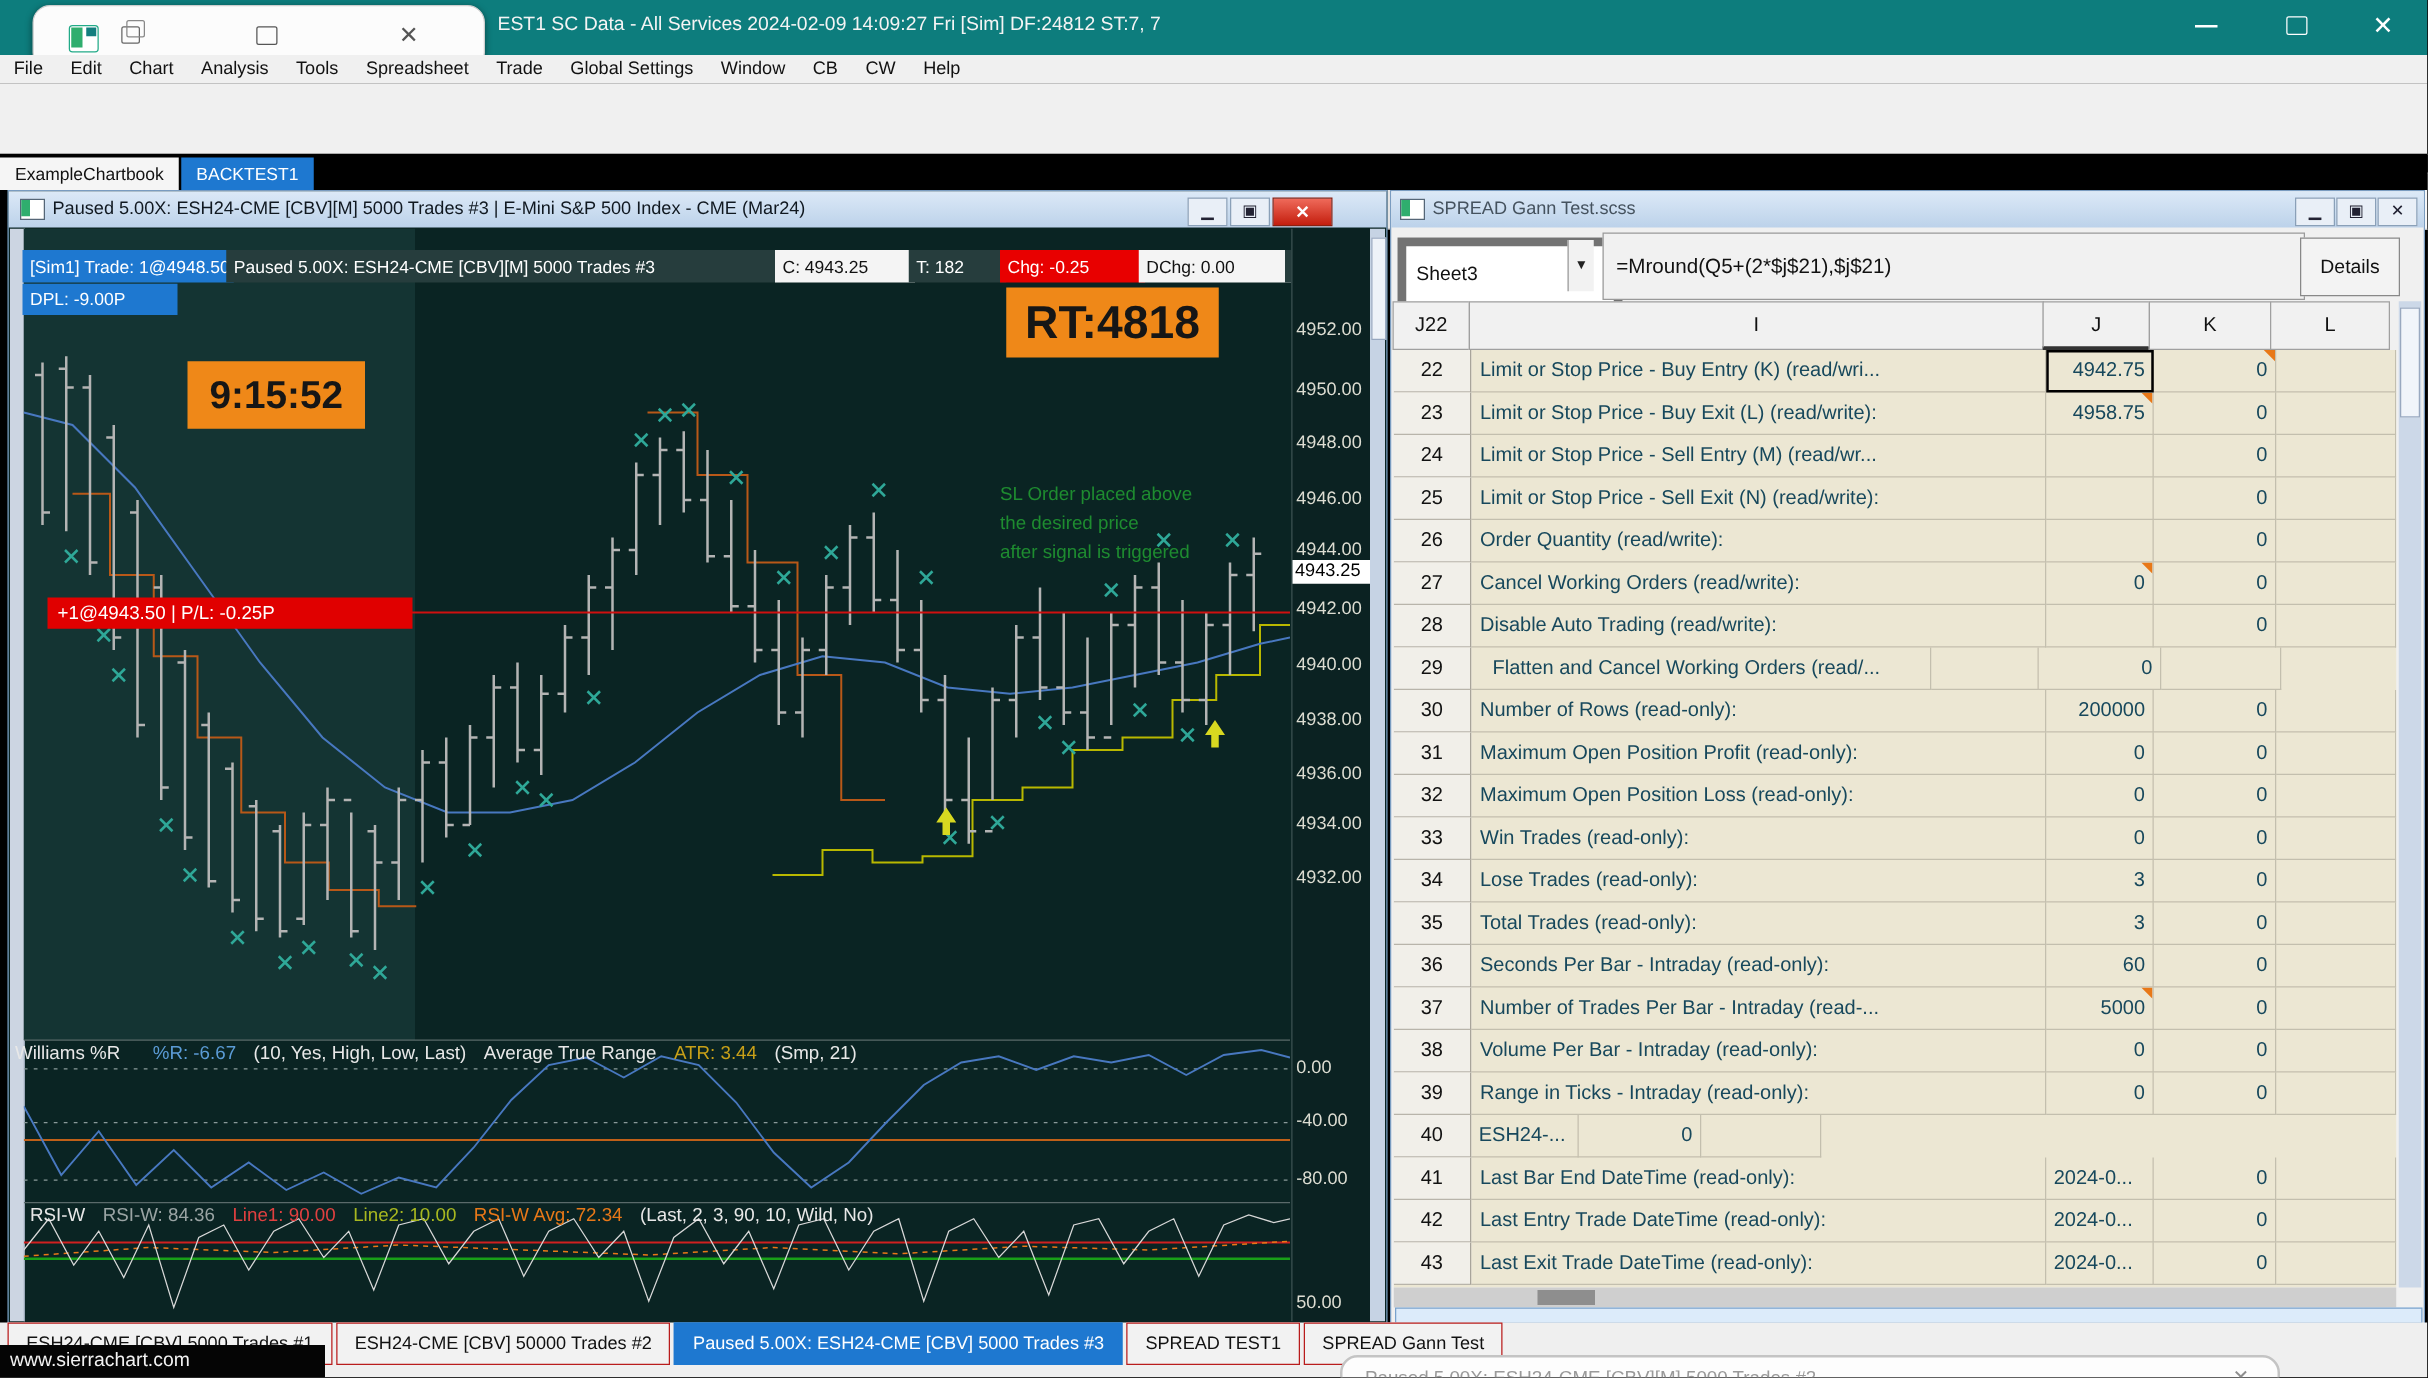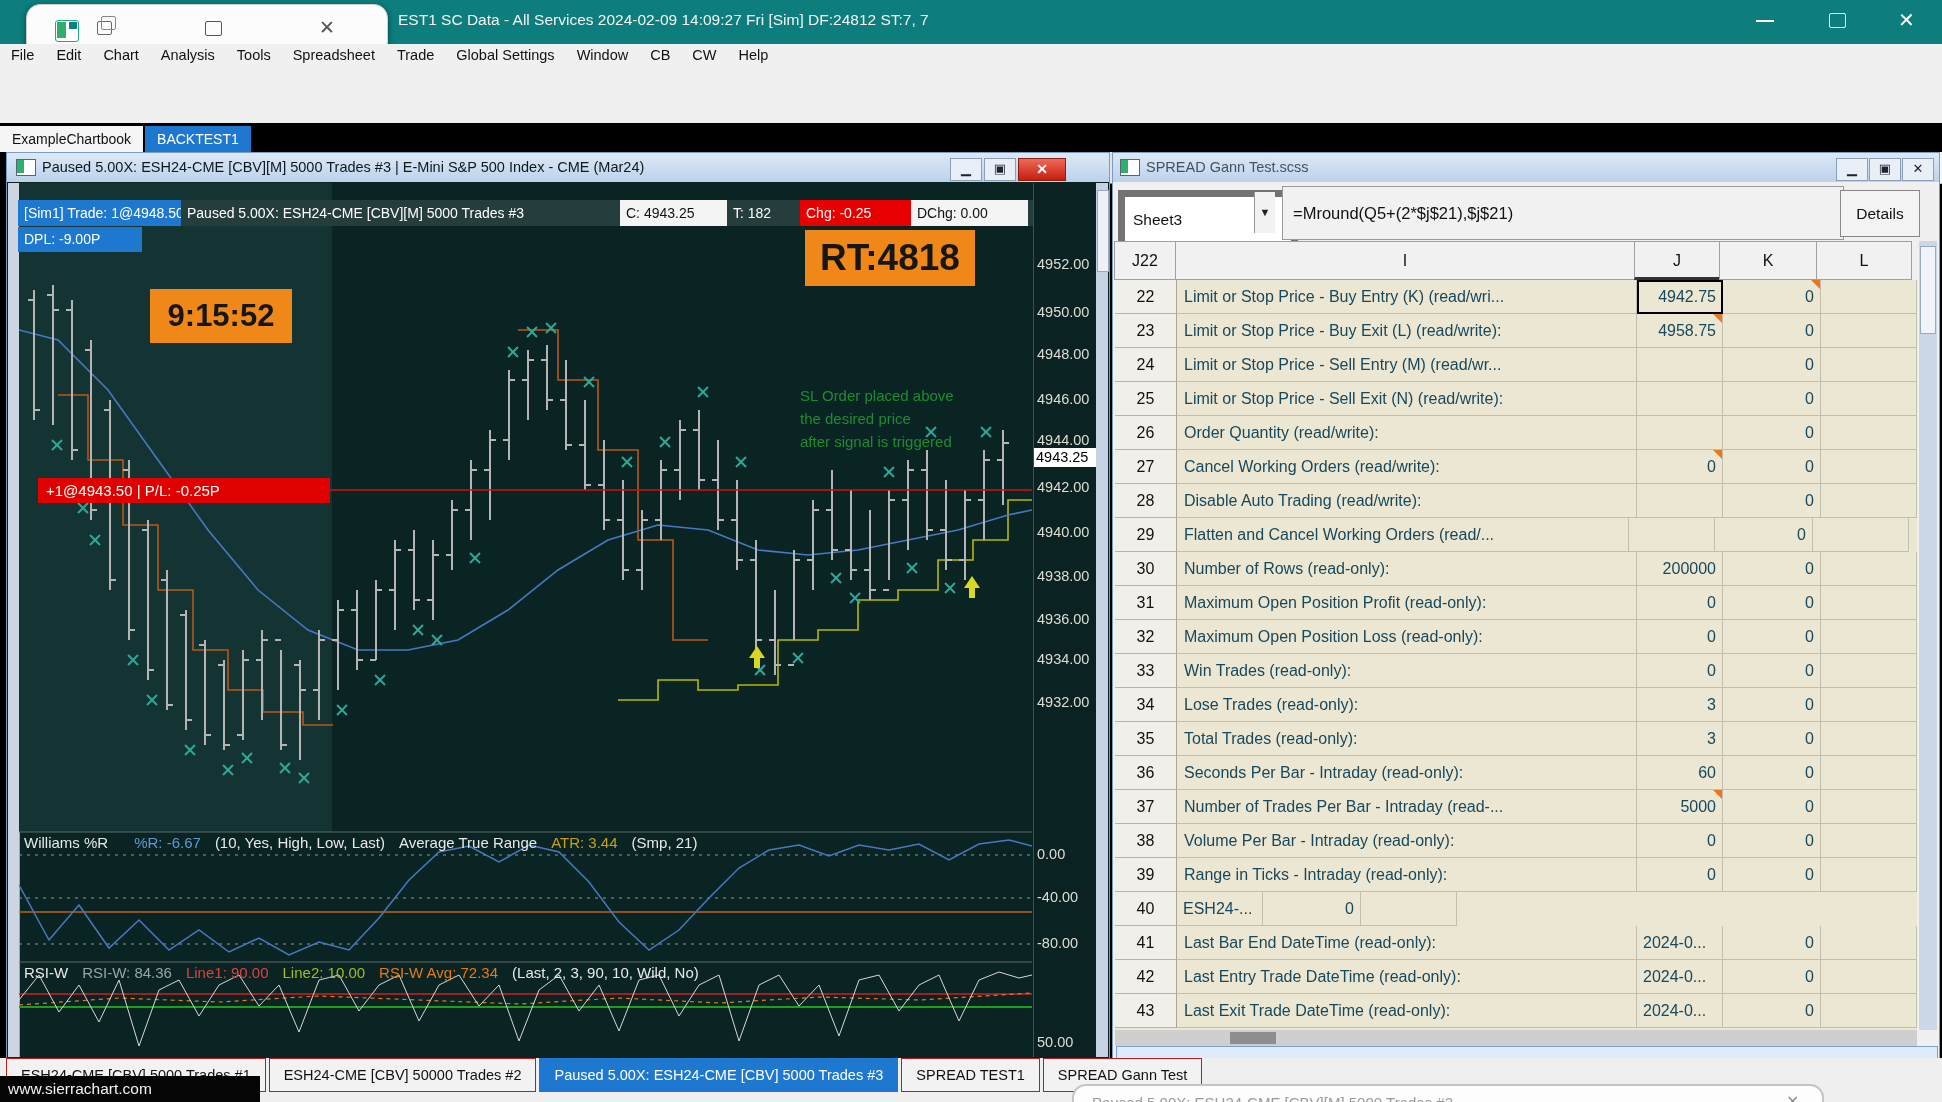--- a/index.html
+++ b/index.html
@@ -565,21 +565,21 @@
       <div class="abs axis-label" style="top: 846px;">0.00</div>
       <div class="abs axis-label" style="top: 889px;">-40.00</div>
       <div class="abs axis-label" style="top: 935px;">-80.00</div>
       <div class="abs axis-label" style="top: 1034px;">50.00</div>
     </div>
   <div class="abs price-tag">4943.25</div>
   <div class="abs scrollbar-v">
       <span class="thumb"></span>
     </div>
 
-  <div class="abs panel-labels" id="wr-labels" style="left:24px;top:834px;">
+  <div class="abs panel-labels" id="wr-labels" style="left:12px;top:834px;">
       <span style="color: rgb(232, 232, 232);">Williams %R</span>
       <span style="color: rgb(91, 155, 213); margin-left: 12px;">%R: -6.67</span>
       <span style="color: rgb(232, 232, 232);">(10, Yes, High, Low, Last)</span>
       <span style="color: rgb(232, 232, 232);">Average True Range</span>
       <span style="color: rgb(200, 160, 24);">ATR: 3.44</span>
       <span style="color: rgb(232, 232, 232);">(Smp, 21)</span>
     </div>
   <div class="abs panel-labels" id="rsi-labels" style="left:24px;top:964px;">
       <span style="color: rgb(232, 232, 232);">RSI-W</span>
       <span style="color: rgb(154, 164, 164);">RSI-W: 84.36</span>
@@ -654,21 +654,21 @@
       </div>
       <div class="ss-row">
         <div class="ss-cell ss-num" style="width: 62px;">28</div>
         <div class="ss-cell" style="width: 460px; padding-left: 7px;">Disable Auto Trading (read/write):</div>
         <div class="ss-cell ss-val" style="width: 86px;"></div>
         <div class="ss-cell ss-val" style="width: 98px;">0</div>
         <div class="ss-cell" style="width: 96px;"></div>
       </div>
       <div class="ss-row">
         <div class="ss-cell ss-num" style="width: 62px;">29</div>
-        <div class="ss-cell" style="width: 452px; padding-left: 7px;">Flatten and Cancel Working Orders (read/...</div>
+        <div class="ss-cell" style="width: 368px; padding-left: 17px;">Flatten and Cancel Working Orders (read/...</div>
         <div class="ss-cell ss-val" style="width: 86px;"></div>
         <div class="ss-cell ss-val" style="width: 98px;">0</div>
         <div class="ss-cell" style="width: 96px;"></div>
       </div>
       <div class="ss-row">
         <div class="ss-cell ss-num" style="width: 62px;">30</div>
         <div class="ss-cell" style="width: 460px; padding-left: 7px;">Number of Rows (read-only):</div>
         <div class="ss-cell ss-val" style="width: 86px;">200000</div>
         <div class="ss-cell ss-val" style="width: 98px;">0</div>
         <div class="ss-cell" style="width: 96px;"></div>

